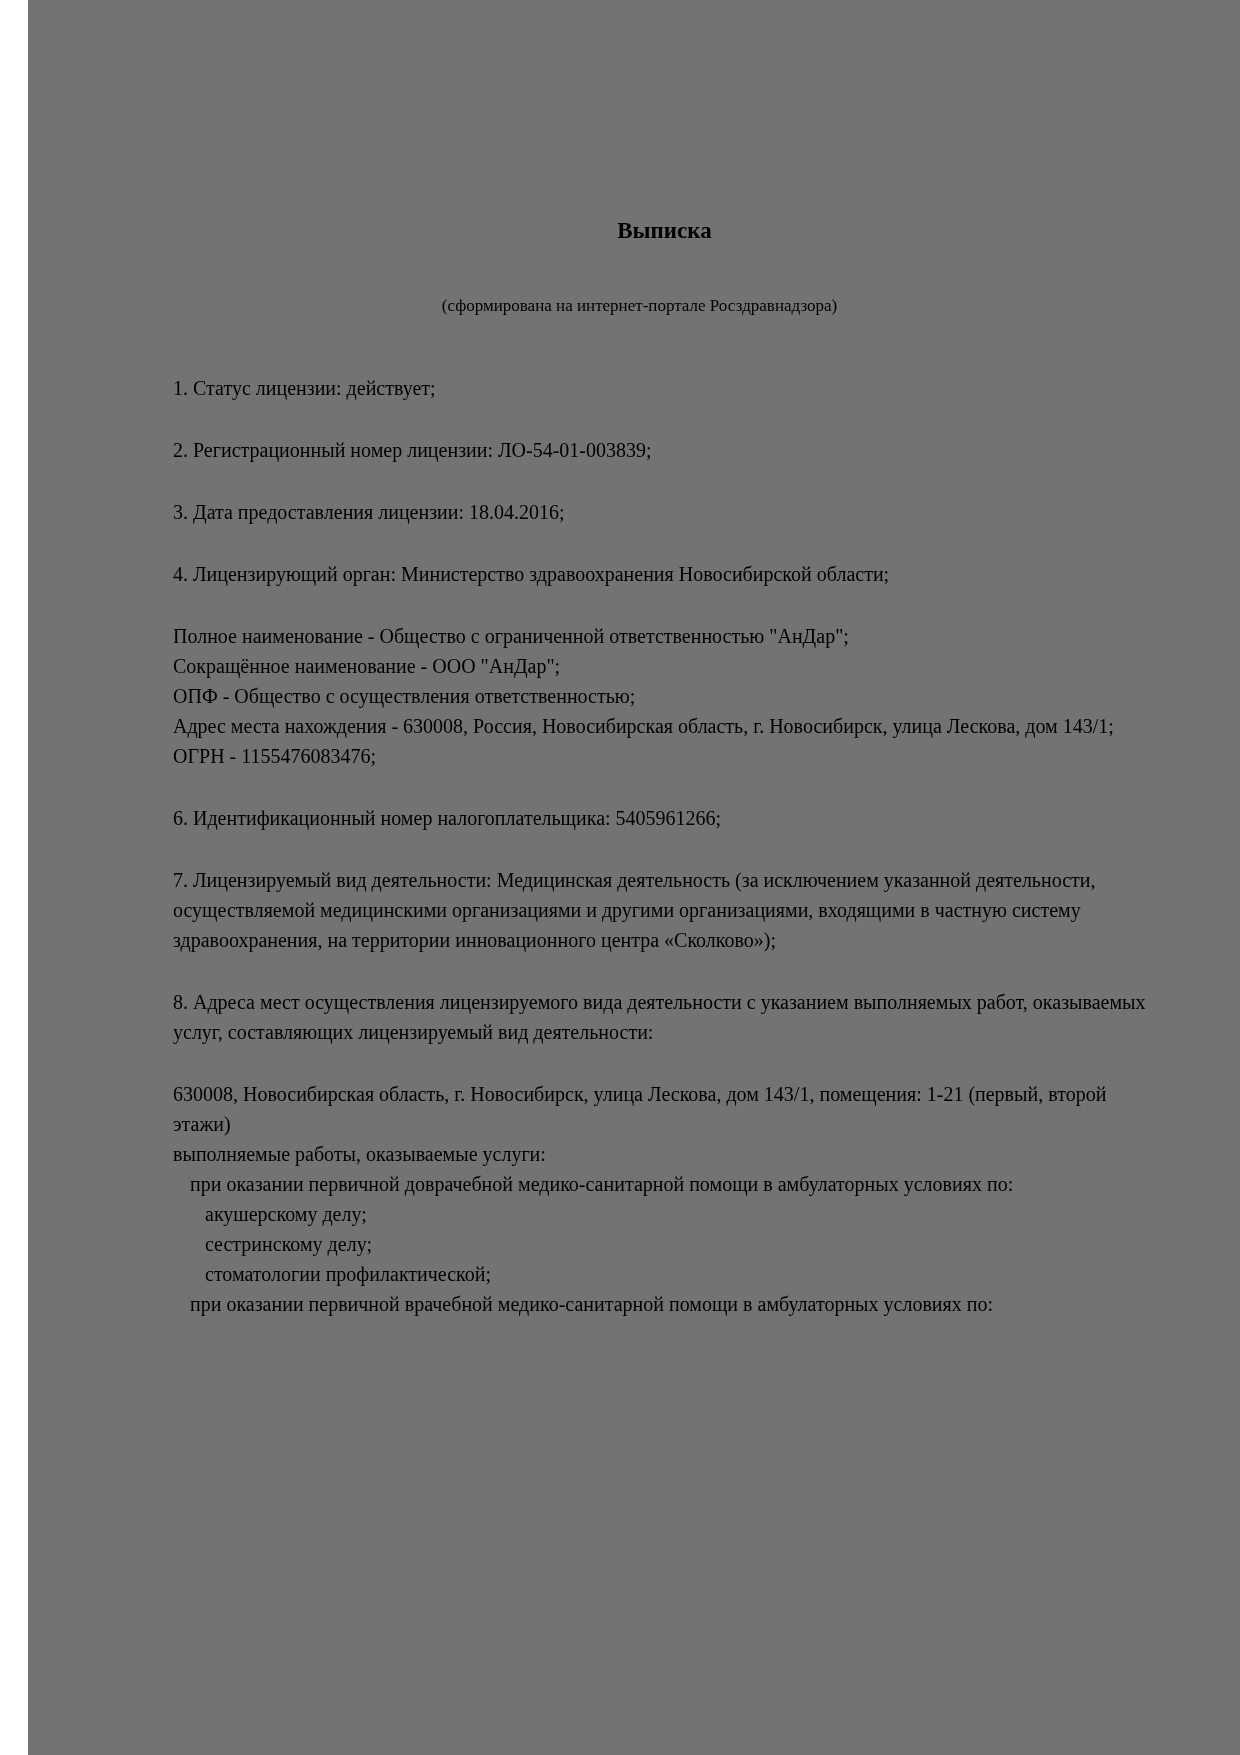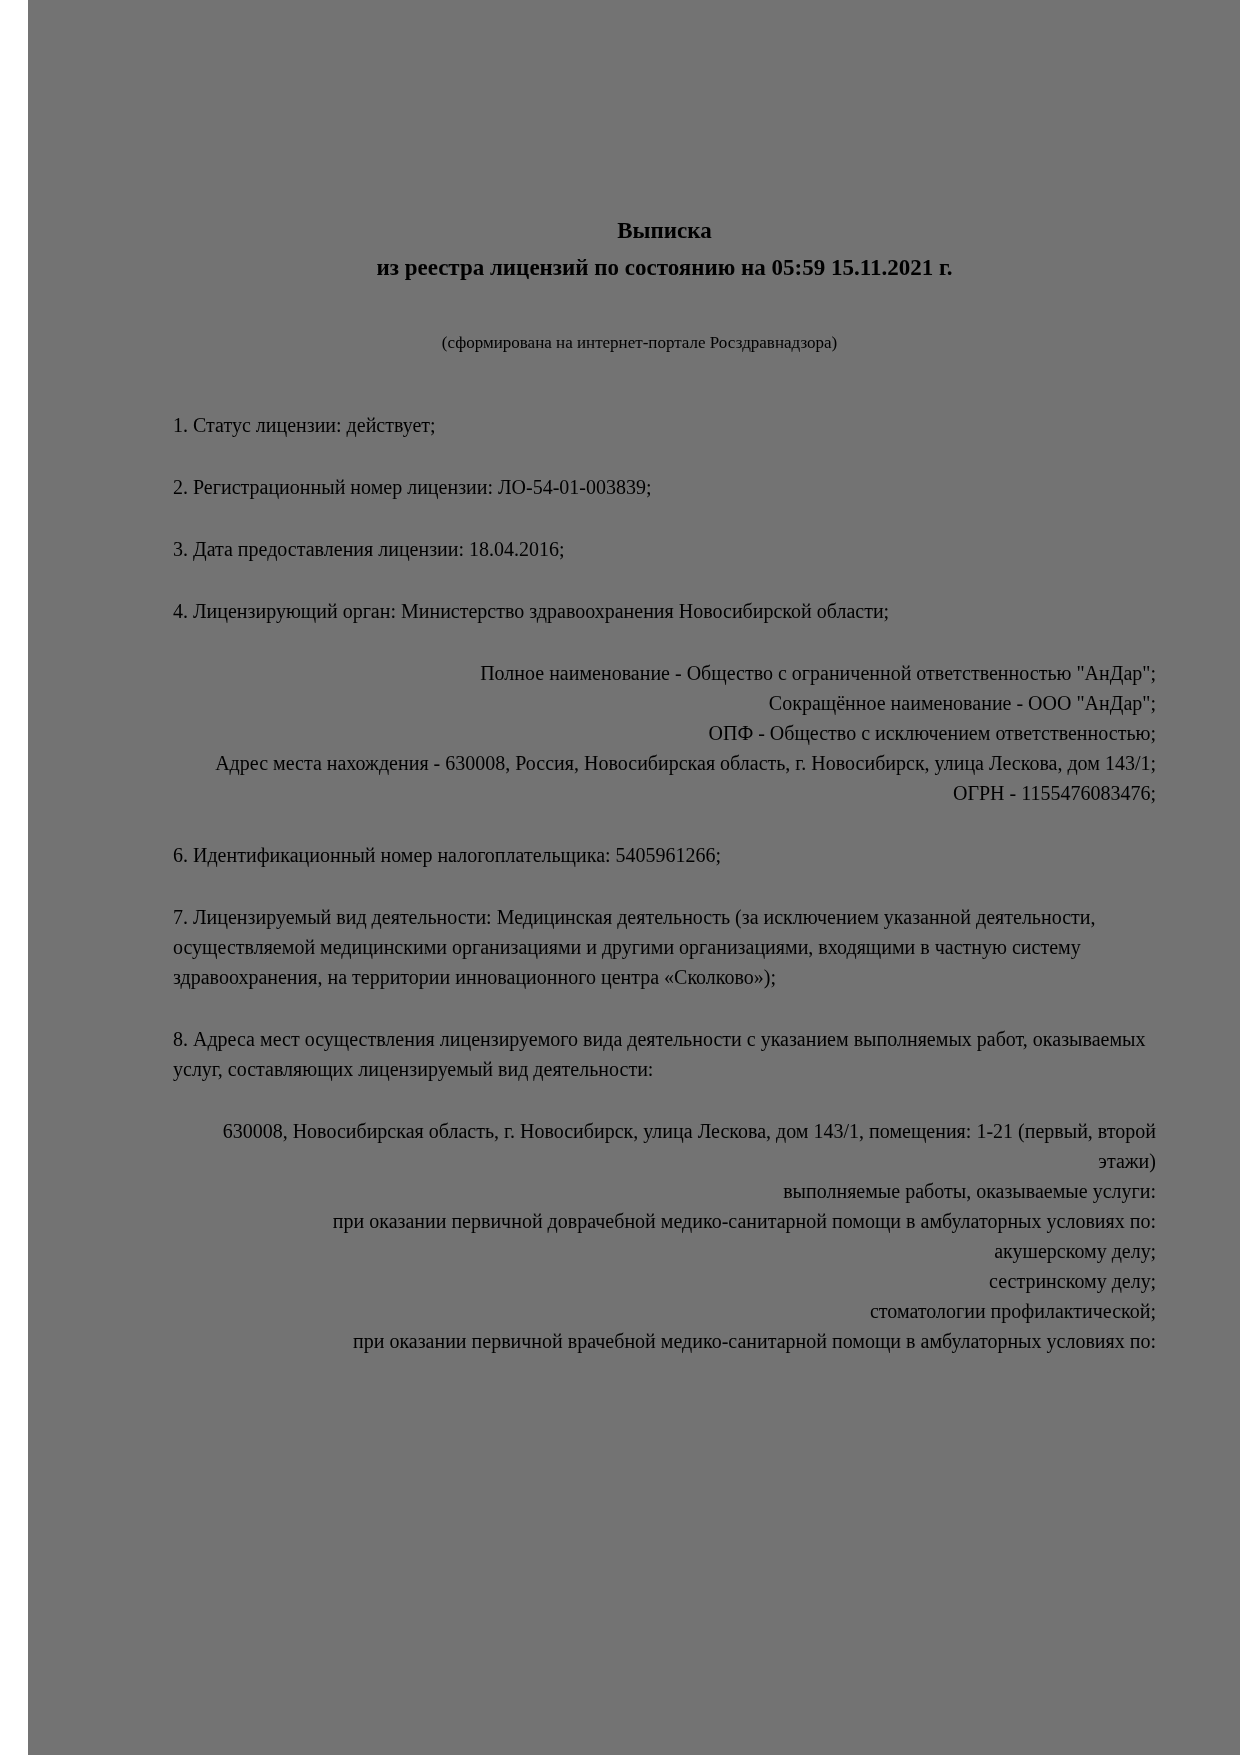--- a/index.html
+++ b/index.html
@@ -24,52 +24,51 @@
   }
   .note {
     margin-top: 46px;
     text-align: center;
     padding-right: 50px;
     font-size: 17px;
     line-height: 22px;
   }
   .body { margin-top: 56px; }
   .para { margin: 0 0 32px 0; line-height: 30px; }
-  .block { margin: 0 0 32px 0; line-height: 30px; text-align: right; }
+  .block { margin: 0 0 32px 0; line-height: 30px; }
   .block > div { margin: 0; }
   .indent1 { text-indent: 17px; font-family: Liberation Serif, serif; }
   .indent2 { padding-left: 32px; }
 </style>
 </head>
 <body>
 
 <div class="page">
 
   <div class="title">
     <div>Выписка</div>
-    <div>из реестра лицензий по состоянию на 05:59 15.11.2021 г.</div>
   </div>
 
   <div class="note">(сформирована на интернет-портале Росздравнадзора)</div>
 
   <div class="body">
 
     <p class="para">1. Статус лицензии: действует;</p>
 
     <p class="para">2. Регистрационный номер лицензии: ЛО-54-01-003839;</p>
 
     <p class="para">3. Дата предоставления лицензии: 18.04.2016;</p>
 
     <p class="para">4. Лицензирующий орган: Министерство здравоохранения Новосибирской области;</p>
 
 
     <div class="block">
       <div>Полное наименование - Общество с ограниченной ответственностью "АнДар";</div>
       <div>Сокращённое наименование - ООО "АнДар";</div>
-      <div>ОПФ - Общество с исключением ответственностью;</div>
+      <div>ОПФ - Общество с осуществления ответственностью;</div>
       <div>Адрес места нахождения - 630008, Россия, Новосибирская область, г. Новосибирск, улица Лескова, дом 143/1;</div>
       <div>ОГРН - 1155476083476;</div>
     </div>
 
     <p class="para">6. Идентификационный номер налогоплательщика: 5405961266;</p>
 
     <p class="para">7. Лицензируемый вид деятельности: Медицинская деятельность (за исключением указанной деятельности, осуществляемой медицинскими организациями и другими организациями, входящими в частную систему здравоохранения, на территории инновационного центра «Сколково»);</p>
 
     <p class="para">8. Адреса мест осуществления лицензируемого вида деятельности с указанием выполняемых работ, оказываемых услуг, составляющих лицензируемый вид деятельности:</p>
 

